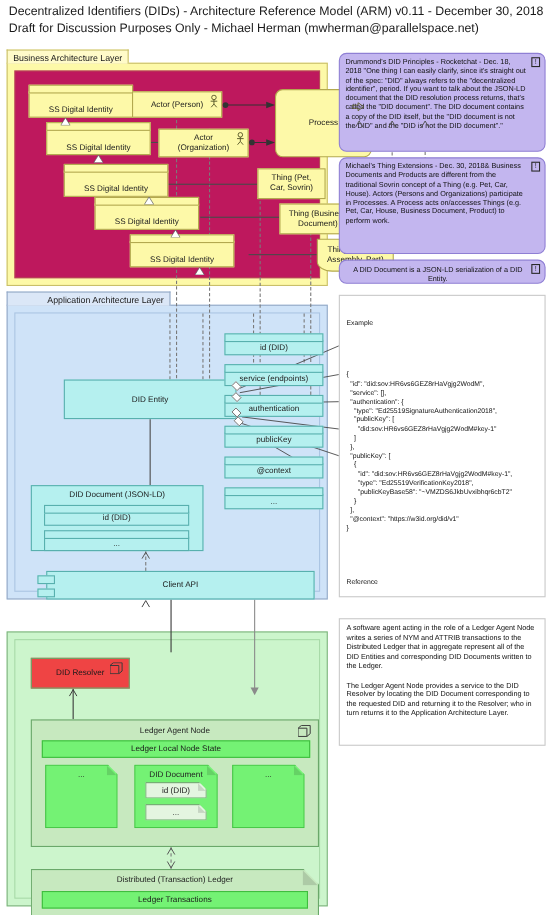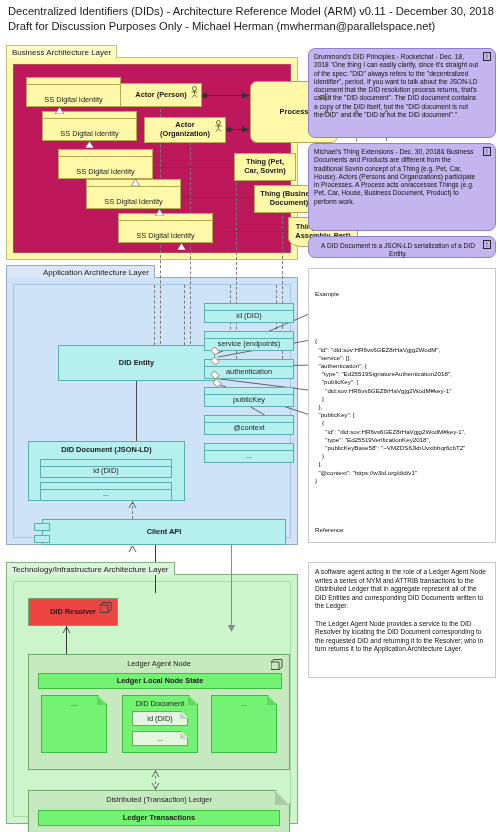--- a/index.html
+++ b/index.html
@@ -60,21 +60,20 @@
   #technology .layer-inner { background: #ccf5cc; border-color: rgba(60,140,60,.25); }
 
   
   .node {
     position: absolute;
     display: flex; align-items: center; justify-content: center;
     text-align: center;
     font-size: 7.4px; line-height: 8.6px;
     padding: 1px 3px;
     z-index: 2;
-    font-weight: bold;
   }
   .biz-node {
     background: #fdf9a8; border: 1px solid #b3a94f; color: #1a1a1a;
   }
   .biz-node.rounded { border-radius: 7px; }
   .app-node {
     background: #b5f0ef; border: 1px solid #58b0ae; color: #1a1a1a;
   }
   .tech-node {
     background: #ef4444; border: 1px solid #6aa86a; color: #1a1a1a;
@@ -399,21 +398,20 @@
     </div>
   </div>
 
   <div class="line vline" style="left:155px; top:545px; height:48px; background:#3a3a3a;"></div>
   <div class="line vline" style="left:231px; top:545px; height:84px; background:#8a8a8a;"></div>
   <svg style="position:absolute; left:227px; top:624px; width:9px; height:8px; z-index:4;" viewBox="0 0 9 8">
     <polygon points="4.5,8 0.8,1 8.2,1" fill="#8a8a8a"></polygon>
     </svg>
 
   <div class="layer" id="technology">
-    <div class="layer-tab">Technology/Infrastructure Architecture Layer</div>
     <div class="layer-body">
       <div class="layer-inner">
 
         <div class="node tech-node" style="left:14px; top:16px; width:90px; height:28px;">
           <span>DID Resolver</span>
         </div>
         <svg style="position:absolute; left:86px; top:20px; width:12px; height:11px; z-index:4;" viewBox="0 0 12 11">
           <polygon points="0,3 8,3 8,10.5 0,10.5" fill="none" stroke="#3a3a3a" stroke-width="0.9"></polygon>
           <polyline points="0,3 3,0.5 11,0.5 11,8 8,10.5" fill="none" stroke="#3a3a3a" stroke-width="0.9"></polyline>
         </svg>

